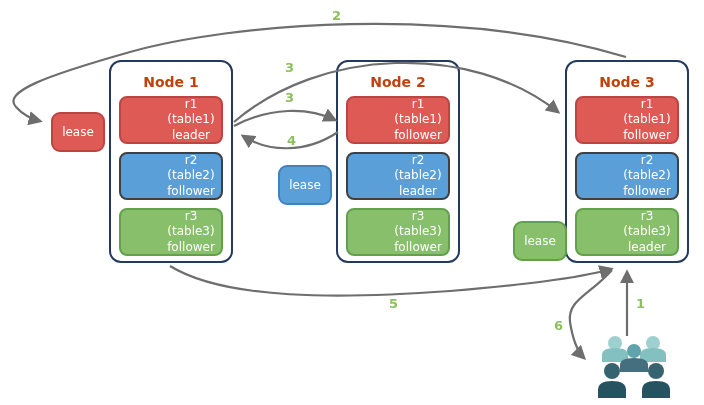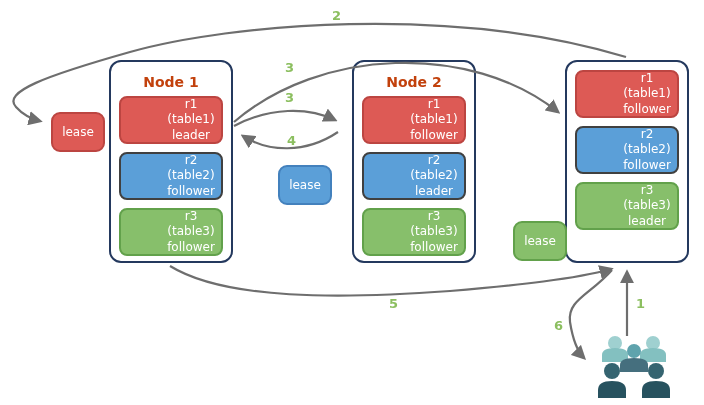--- a/index.html
+++ b/index.html
@@ -133,37 +133,38 @@
     <div class="replica blue">
       <span>r2 (table2)</span>
       <span>follower</span>
     </div>
     <div class="replica green">
       <span>r3 (table3)</span>
       <span>follower</span>
     </div>
   </div>
 
-  <div class="node" style="left:352px">
+  <div class="node" style="left:336px">
     <div class="node-title">Node 2</div>
     <div class="replica red">
       <span>r1 (table1)</span>
       <span>follower</span>
     </div>
     <div class="replica blue">
       <span>r2 (table2)</span>
       <span>leader</span>
     </div>
     <div class="replica green">
       <span>r3 (table3)</span>
       <span>follower</span>
     </div>
   </div>
 
   <div class="node" style="left:565px">
+    <div class="node-title">Node 3</div>
     <div class="replica red">
       <span>r1 (table1)</span>
       <span>follower</span>
     </div>
     <div class="replica blue">
       <span>r2 (table2)</span>
       <span>follower</span>
     </div>
     <div class="replica green">
       <span>r3 (table3)</span>

